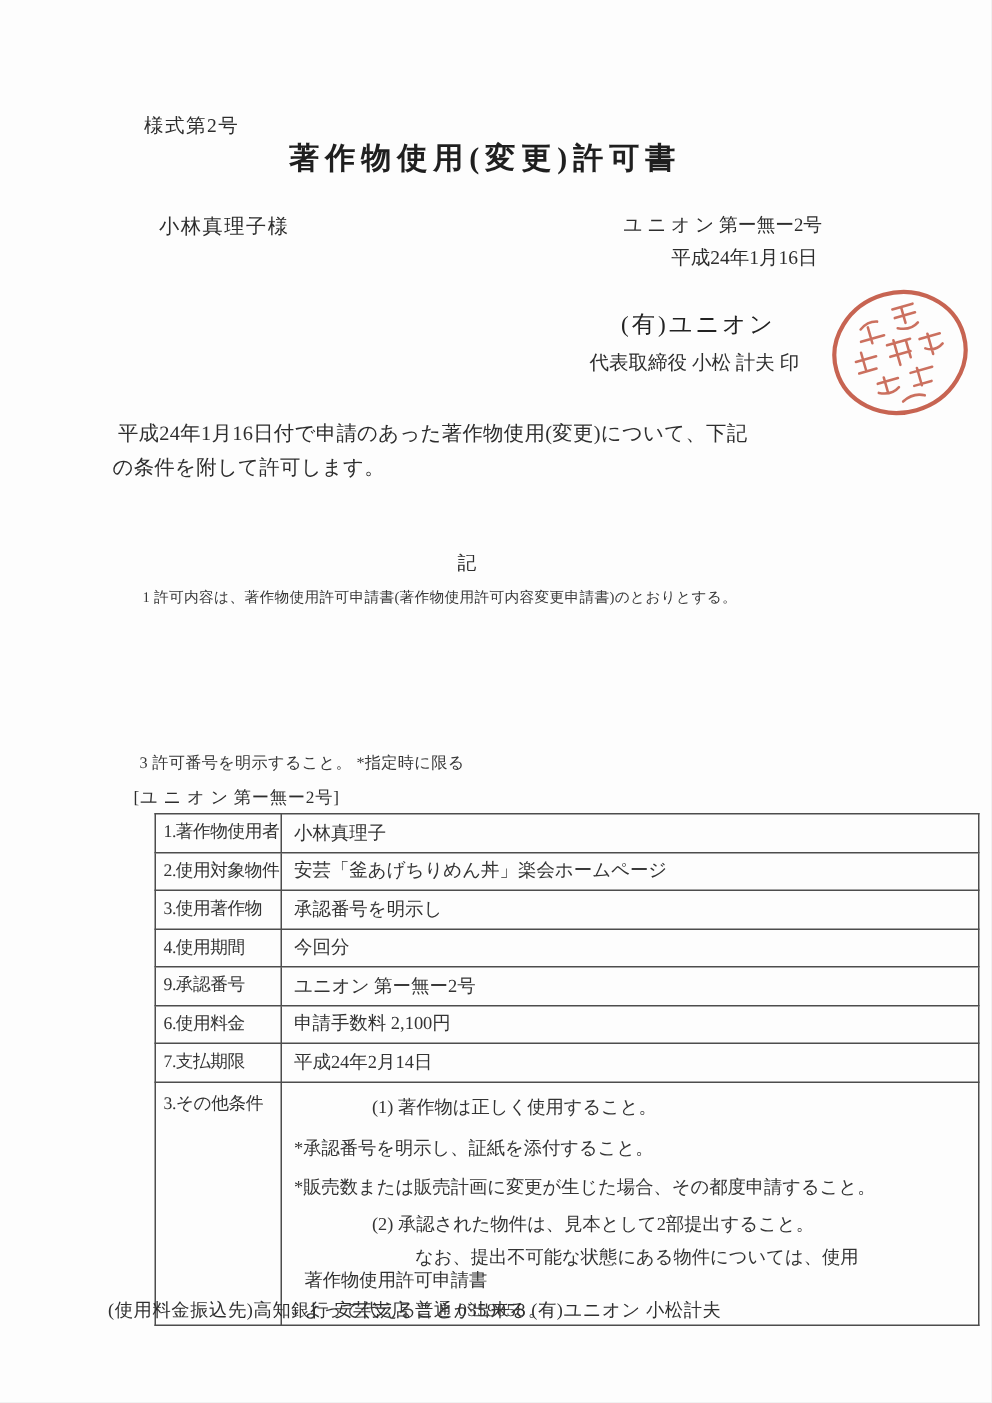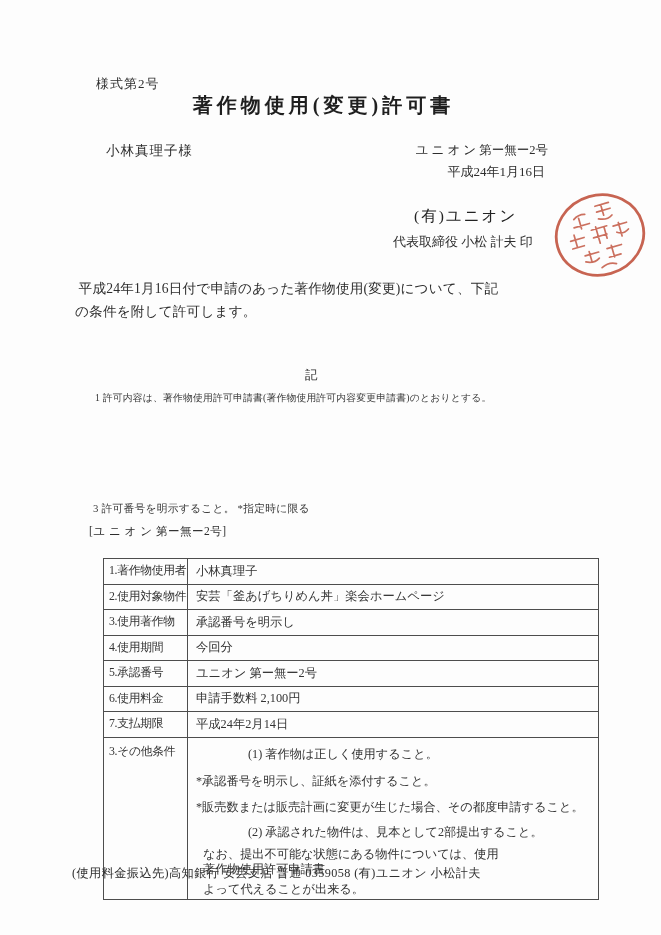--- a/index.html
+++ b/index.html
@@ -29,36 +29,36 @@
   .record-heading { left:305px; top:367px; font-size:12.5px; }
 
   .cond-item { font-size:9.8px; letter-spacing:0.2px; color:#383838; }
   .cond-1 { left:95px; top:392px; }
   .cond-2 { left:95px; top:437px; line-height:20.5px; }
   .cond-2 .second { padding-left:13px; }
   .cond-3 { left:93px; top:502px; font-size:10.8px; }
   .bracket-ref { left:89px; top:524px; font-size:11.5px; letter-spacing:0.5px; }
 
   table.permit {
-    position:absolute; left:103px; top:558px; width:496px;
+    position:absolute; left:103px; top:542px; width:550px;
     border-collapse:collapse; table-layout:fixed;
     font-size:12.3px; color:#333;
   }
   table.permit td { border:1px solid #4d4d4d; padding:1px 6px 1px 8px;
                     height:22.5px; vertical-align:middle; overflow:hidden; white-space:nowrap; }
   table.permit td.lbl { width:76px; padding-left:5px; padding-right:2px;
                         font-size:11.8px; letter-spacing:-0.3px; }
   table.permit tr.row8 td { vertical-align:top; height:138px; }
   tr.row8 td.lbl { padding-top:6px; }
   .oc { white-space:nowrap; font-size:12.2px; }
   .oc-1 { margin:7px 0 0 52px; }
   .oc-2 { margin:10px 0 0 0; }
   .oc-3 { margin:9px 0 0 0; }
   .oc-4 { margin:8px 0 0 52px; }
-  .oc-5 { margin:6px 0 0 7px; line-height:15px; }
+  .oc-5 { margin:6px 0 0 7px; line-height:15px;text-align:center; }
   .oc-6 { margin:0 0 0 7px; line-height:15px; }
   .oc-7 { margin:4px 0 0 7px; }
 
   .footer-line { left:72px; top:865px; font-size:12.2px; letter-spacing:0.4px; color:#2f2f2f; }
 </style>
 </head>
 <body>
 
 <div class="page">
 
@@ -115,21 +115,21 @@
     </tr>
     <tr>
       <td class="lbl">3.使用著作物</td>
       <td>承認番号を明示し</td>
     </tr>
     <tr>
       <td class="lbl">4.使用期間</td>
       <td>今回分</td>
     </tr>
     <tr>
-      <td class="lbl">5.承認番号</td>
+      <td class="lbl">9.承認番号</td>
       <td>ユニオン 第ー無ー2号</td>
     </tr>
     <tr>
       <td class="lbl">6.使用料金</td>
       <td>申請手数料 2,100円</td>
     </tr>
     <tr>
       <td class="lbl">7.支払期限</td>
       <td>平成24年2月14日</td>
     </tr>

